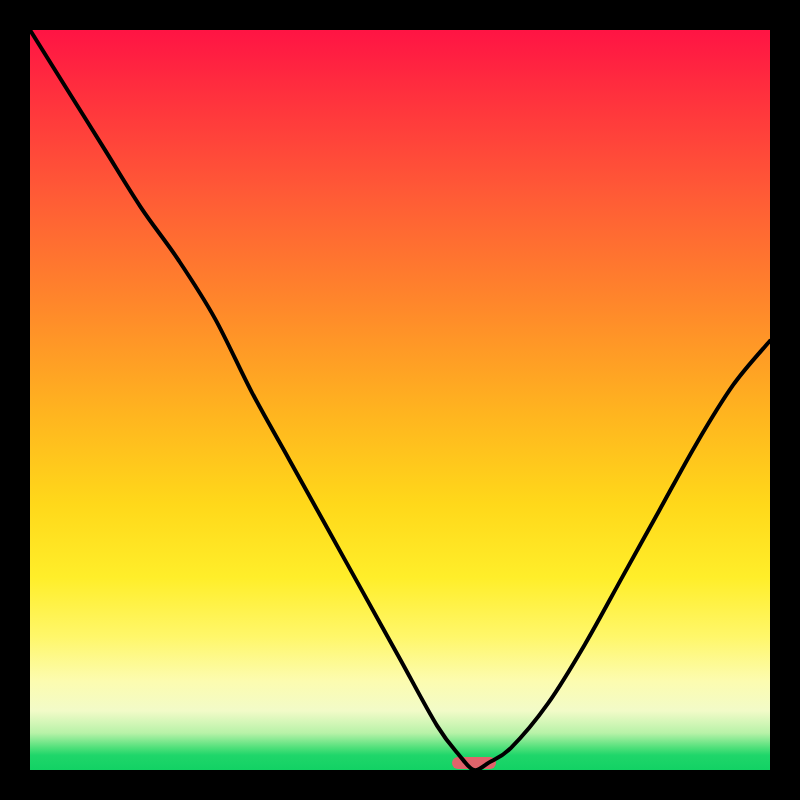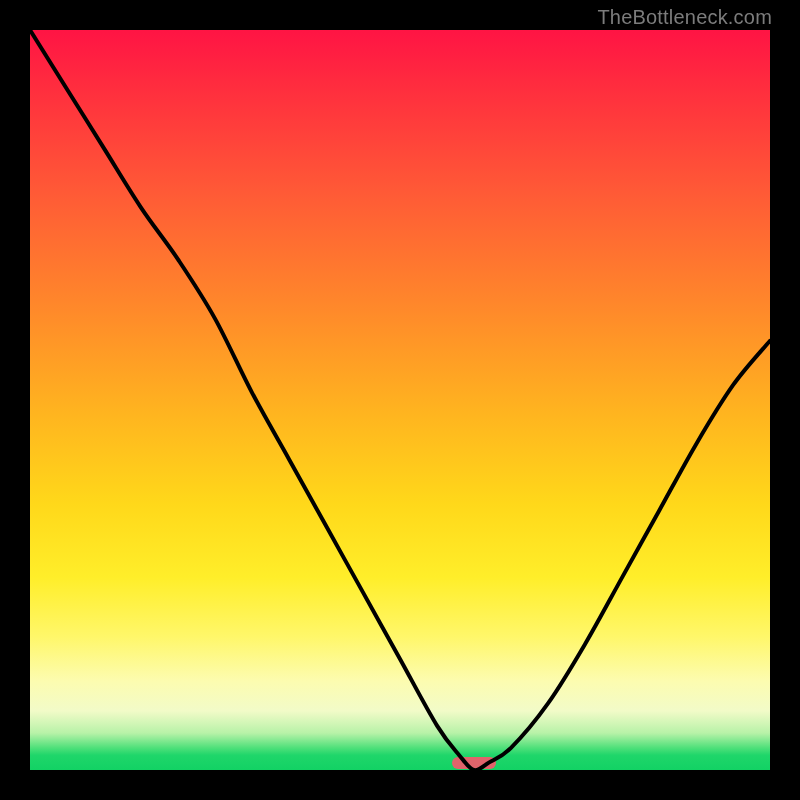--- a/index.html
+++ b/index.html
@@ -66,21 +66,20 @@
   svg.curve {
     position: absolute;
     inset: 0;
   }
 </style>
 </head>
 <body>
 
 <div class="frame">
 
-  <div class="watermark">TheBottleneck.com</div>
 
   <div class="plot-area">
     <div class="gradient-bg"></div>
     <div class="dip-marker" id="dip-marker" style="left: 421.8px; top: 727.16px; width: 44.4px; height: 11.84px; background: rgb(224, 99, 107);"></div>
     <svg class="curve" viewBox="0 0 740 740" preserveAspectRatio="none">
       <path id="curve-path" fill="none" stroke="#000000" stroke-width="4" stroke-linecap="round" stroke-linejoin="round" d="M 0.0 0.0 C 6.2 9.9, 24.7 39.5, 37.0 59.2 C 49.3 78.9, 61.7 98.7, 74.0 118.4 C 86.3 138.1, 98.7 159.1, 111.0 177.6 C 123.3 196.1, 135.7 210.9, 148.0 229.4 C 160.3 247.9, 172.7 266.4, 185.0 288.6 C 197.3 310.8, 209.7 339.2, 222.0 362.6 C 234.3 386.0, 246.7 407.0, 259.0 429.2 C 271.3 451.4, 283.7 473.6, 296.0 495.8 C 308.3 518.0, 320.7 540.2, 333.0 562.4 C 345.3 584.6, 357.7 606.8, 370.0 629.0 C 382.3 651.2, 397.1 679.6, 407.0 695.6 C 416.9 711.6, 423.0 717.8, 429.2 725.2 C 435.4 732.6, 439.1 738.8, 444.0 740.0 C 448.9 741.2, 452.6 736.3, 458.8 732.6 C 465.0 728.9, 471.1 727.7, 481.0 717.8 C 490.9 707.9, 505.7 690.7, 518.0 673.4 C 530.3 656.1, 542.7 635.2, 555.0 614.2 C 567.3 593.2, 579.7 569.8, 592.0 547.6 C 604.3 525.4, 616.7 503.2, 629.0 481.0 C 641.3 458.8, 653.7 435.4, 666.0 414.4 C 678.3 393.4, 690.7 372.5, 703.0 355.2 C 715.3 337.9, 733.8 318.2, 740.0 310.8"></path>
     </svg>
   </div>
 
 </div>

